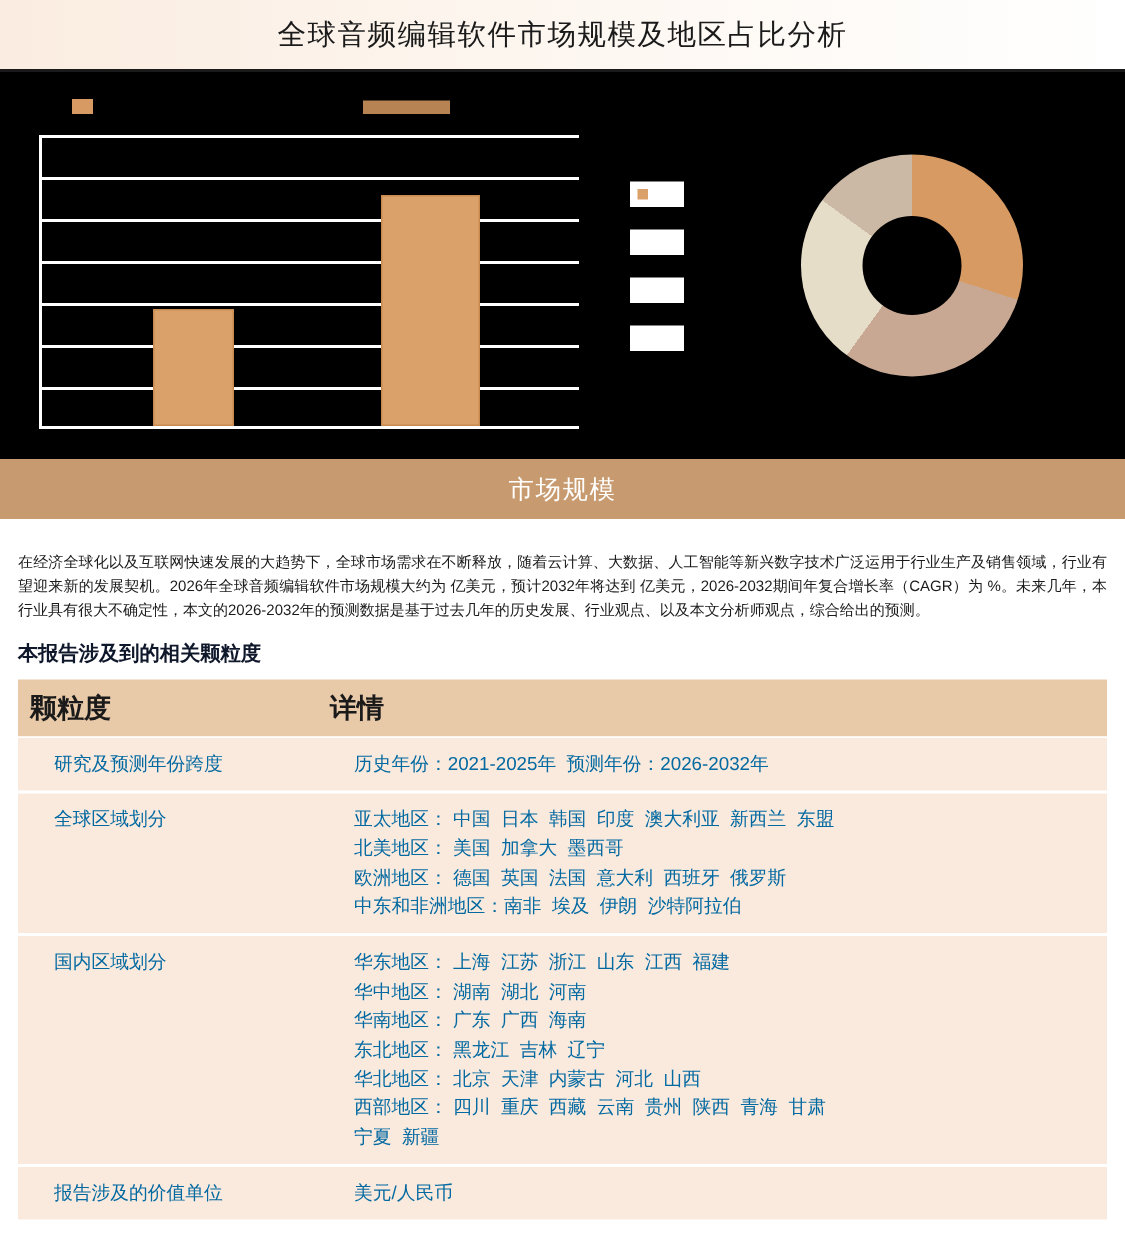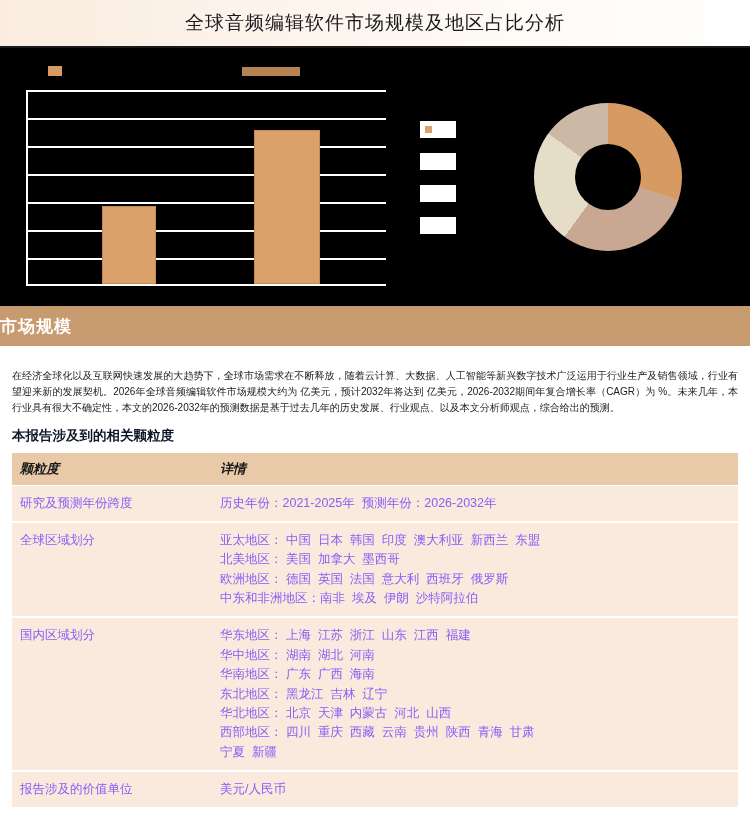--- a/index.html
+++ b/index.html
@@ -137,24 +137,24 @@
 
   
   .tabs {
     display: flex;
     height: 40px;
   }
   .tab {
     flex: 1;
     display: flex;
     align-items: center;
+    justify-content: center;
     font-size: 17px;
     color: #ffffff;
     letter-spacing: 1px;
-    font-weight: bold;
   }
   .tab-left { background: #c79a6f; }
   .tab-right { background: #c9c6ae; }
 
   
   .body-wrap {
     padding: 10px 12px 0 12px;
   }
   .para {
     font-size: 10px;
@@ -174,32 +174,31 @@
   
   table.granularity {
     width: 726px;
     margin: 0 12px;
     border-collapse: collapse;
     table-layout: fixed;
   }
   table.granularity th {
     background: #e8c9a8;
     color: #1a1a1a;
-    font-size: 13px;
+    font-size: 18px;
     font-weight: bold;
     text-align: left;
     padding: 7px 8px;
     border-bottom: 1px solid #ffffff;
-    font-style: italic;
   }
   table.granularity td {
     background: #faeade;
-    color: #8b5cf6;
+    color: #0369a1;
     font-size: 12.5px;
-    padding: 8px 8px;
+    padding: 8px 24px;
     vertical-align: top;
     border-bottom: 2px solid #ffffff;
     line-height: 1.55;
   }
   table.granularity col.c1 { width: 200px; }
   table.granularity col.c2 { width: 526px; }
   .cell-lines div { white-space: pre; }
 </style>
 </head>
 <body>

